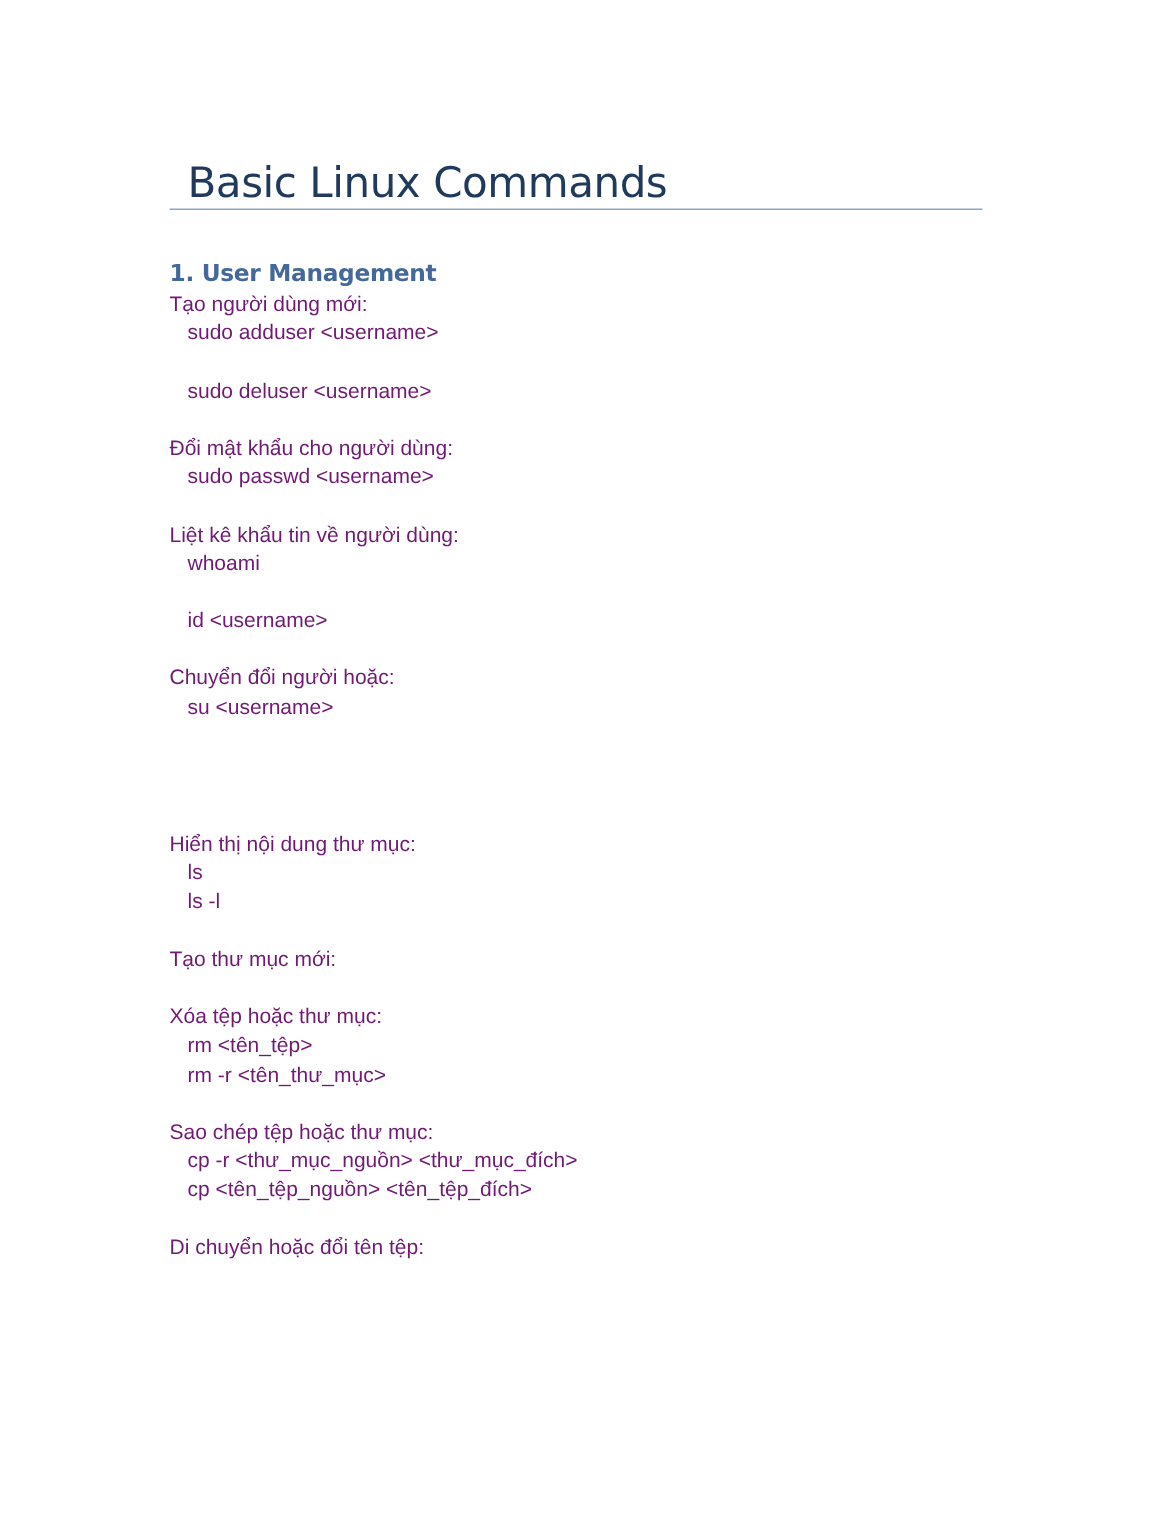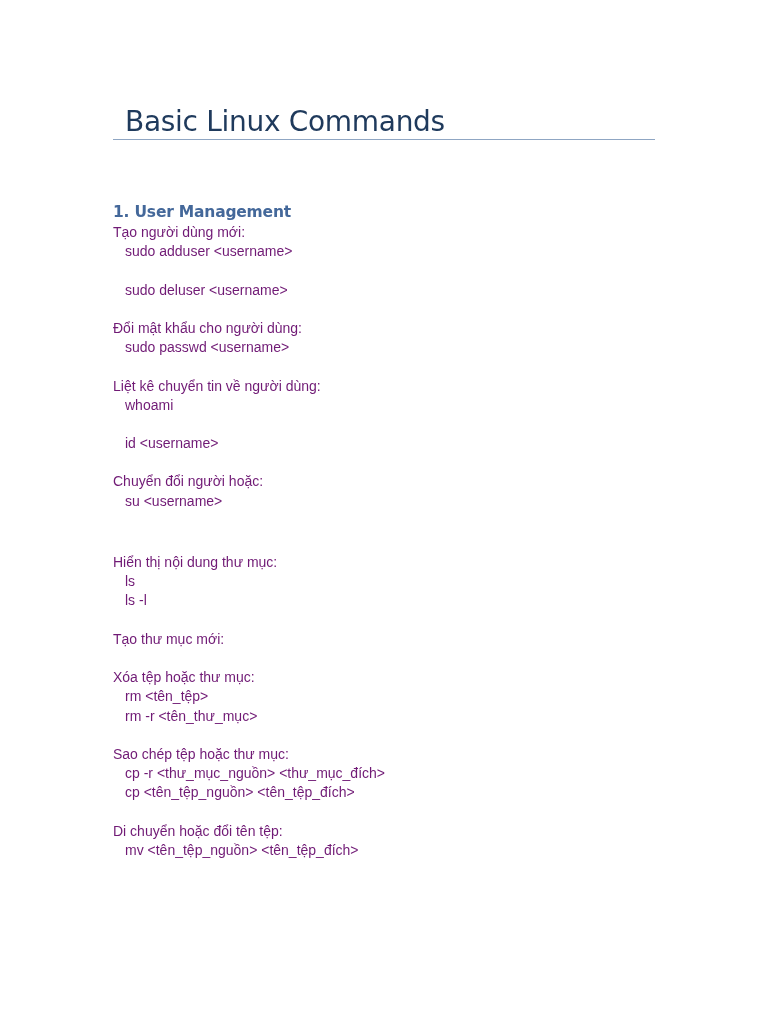--- a/index.html
+++ b/index.html
@@ -70,42 +70,42 @@
       height: 19.2px;
     }
   </style>
 </head>
 <body>
 
 <div class="page">
   <h1 class="title">Basic Linux Commands</h1>
   <div class="title-rule"></div>
 
-  <div class="section" style="top:171px;margin-top:30px;">
+  <div class="section" style="top:171px;">
     <h2 class="section-heading">1. User Management</h2>
 
     <div>
       <div class="line">Tạo người dùng mới:</div>
       <div class="line cmd">sudo adduser &lt;username&gt;</div>
     </div>
     <div class="blank"></div>
 
     <div>
       <div class="line cmd">sudo deluser &lt;username&gt;</div>
     </div>
     <div class="blank"></div>
 
     <div>
       <div class="line">Đổi mật khẩu cho người dùng:</div>
       <div class="line cmd">sudo passwd &lt;username&gt;</div>
     </div>
     <div class="blank"></div>
 
     <div>
-      <div class="line">Liệt kê chuyển tin về người dùng:</div>
+      <div class="line">Liệt kê khẩu tin về người dùng:</div>
       <div class="line cmd">whoami</div>
       <div class="line cmd"></div>
       <div class="line cmd">id &lt;username&gt;</div>
     </div>
     <div class="blank"></div>
 
     <div>
       <div class="line">Chuyển đổi người hoặc:</div>
       <div class="line cmd">su &lt;username&gt;</div>
     </div>
@@ -134,16 +134,15 @@
 
     <div>
       <div class="line">Sao chép tệp hoặc thư mục:</div>
       <div class="line cmd">cp -r &lt;thư_mục_nguồn&gt; &lt;thư_mục_đích&gt;</div>
       <div class="line cmd">cp &lt;tên_tệp_nguồn&gt; &lt;tên_tệp_đích&gt;</div>
     </div>
     <div class="blank"></div>
 
     <div>
       <div class="line">Di chuyển hoặc đổi tên tệp:</div>
-      <div class="line cmd">mv &lt;tên_tệp_nguồn&gt; &lt;tên_tệp_đích&gt;</div>
     </div>
   </div>
 </div>
 
 </body></html>

